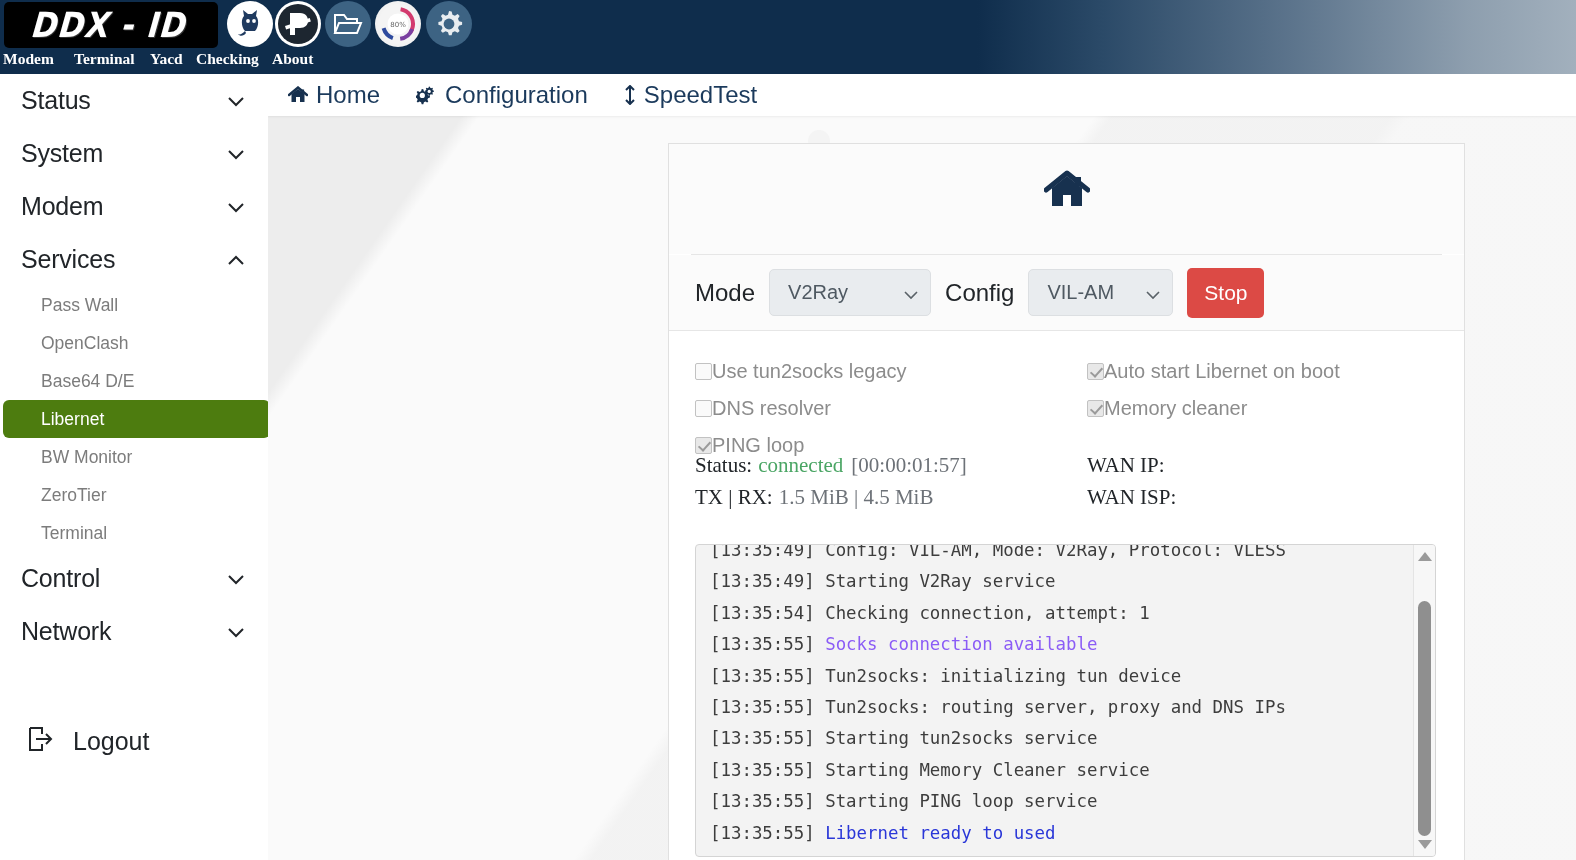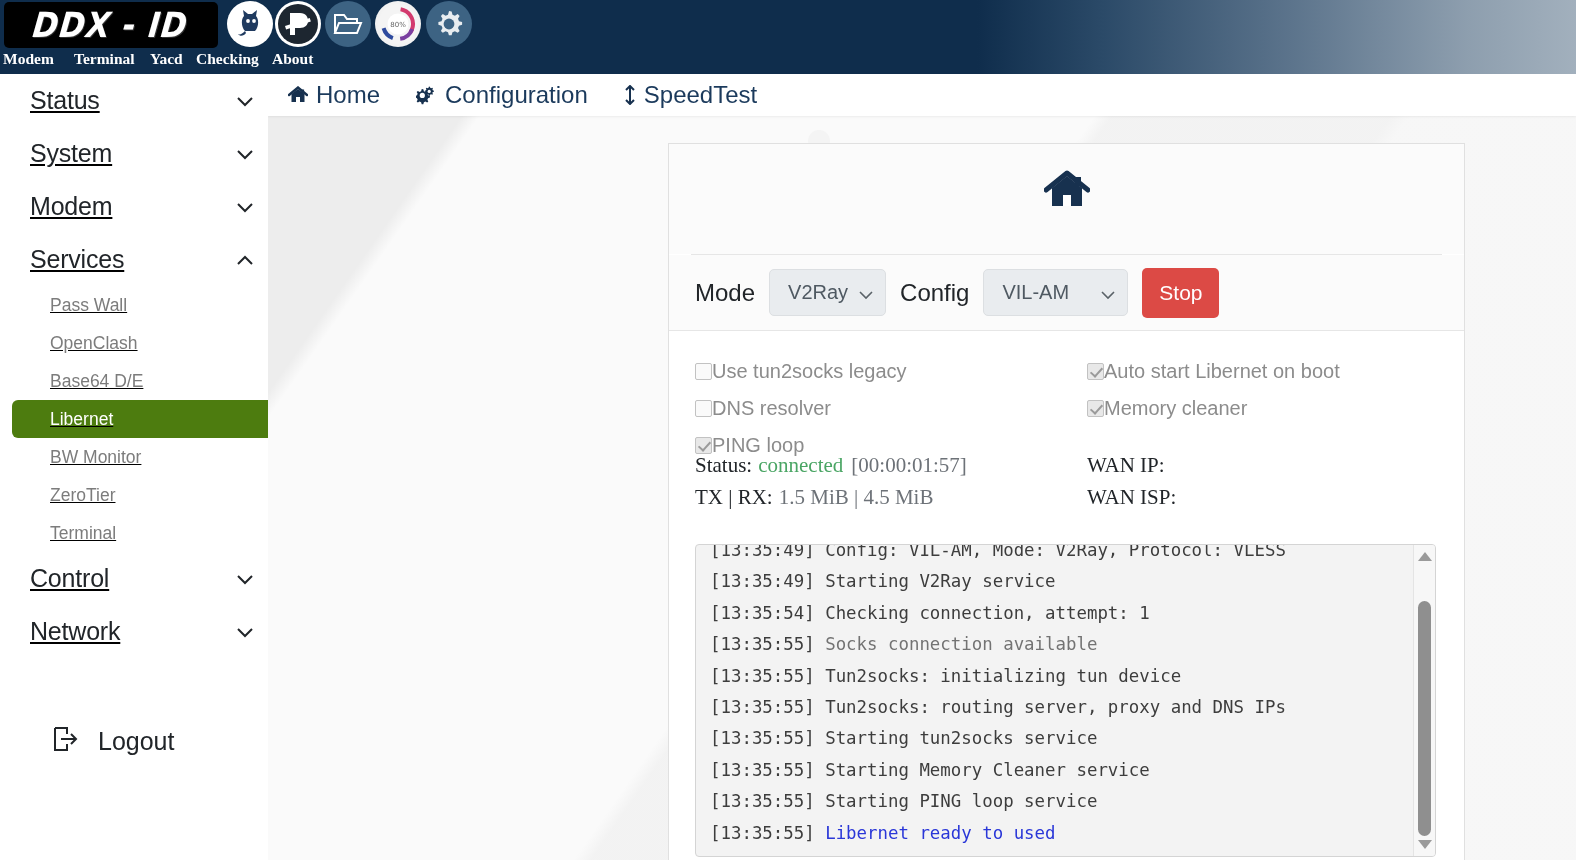--- a/index.html
+++ b/index.html
@@ -63,26 +63,25 @@
     white-space: nowrap;
   }
   #nl-modem    { left: 3px; }
   #nl-terminal { left: 74px; }
   #nl-yacd     { left: 150px; }
   #nl-youtube  { left: 196px; }
   #nl-about    { left: 272px; }
 
   
   #sidebar {
-    position: absolute; left: 12px; top: 74px;
+    position: absolute; left: 3px; top: 74px;
     width: 268px; height: 786px;
     background: #ffffff;
     border-right: 1px solid #e3e3e3;
     overflow: hidden;
-    text-decoration: underline;
   }
   .sb-group {
     position: relative;
     height: 53px;
     display: flex; align-items: center;
     padding: 0 22px 0 18px;
     cursor: pointer;
   }
   .sb-group .lbl {
     font-size: 25px;
@@ -105,21 +104,20 @@
     background: #4d7c0f;
     color: #ffffff;
     border-radius: 6px;
   }
   #logout-row {
     position: absolute; left: 0; top: 642px;
     width: 268px; height: 50px;
     display: flex; align-items: center;
     padding-left: 24px;
     cursor: pointer;
-    margin-left: 16px;
   }
   #logout-row .lbl {
     font-size: 25px; color: #212529; margin-left: 18px;
   }
 
   
   #main {
     position: absolute; left: 268px; top: 74px;
     width: 1308px; height: 786px;
     background: #ededed;
@@ -199,21 +197,21 @@
     display: flex; align-items: center;
     padding: 0 34px 0 18px;
     font-size: 20px;
     color: #4f5962;
     cursor: pointer;
   }
   .sel-arrow {
     position: absolute; right: 12px; top: 50%;
     transform: translateY(-50%);
   }
-  #sel-mode { width: 117px; }
+  #sel-mode { width: 162px; }
   #sel-config { width: 145px; }
   #stop-btn {
     height: 50px;
     min-width: 77px;
     background: #dc4a45;
     border: none; border-radius: 5px;
     color: #ffffff;
     font-size: 21px;
     font-family: "Liberation Sans", sans-serif;
     cursor: pointer;
@@ -290,21 +288,21 @@
     position: absolute;
     left: 0; top: -14px;
     width: 716px;
     padding: 4px 8px 8px 14px;
     font-family: "DejaVu Sans Mono", monospace;
     font-size: 17.4px;
     line-height: 31.4px;
     color: #3d3d3d;
     white-space: pre;
   }
-  .lg-green { color: #737373; }
+  .lg-green { color: #8b5cf6; }
   .lg-blue  { color: #2a37d8; }
 
   
   #sbar {
     position: absolute; right: 0; top: 0;
     width: 22px; height: 311px;
     background: #f7f7f7;
     border-left: 1px solid #e4e4e4;
     cursor: pointer;
   }

